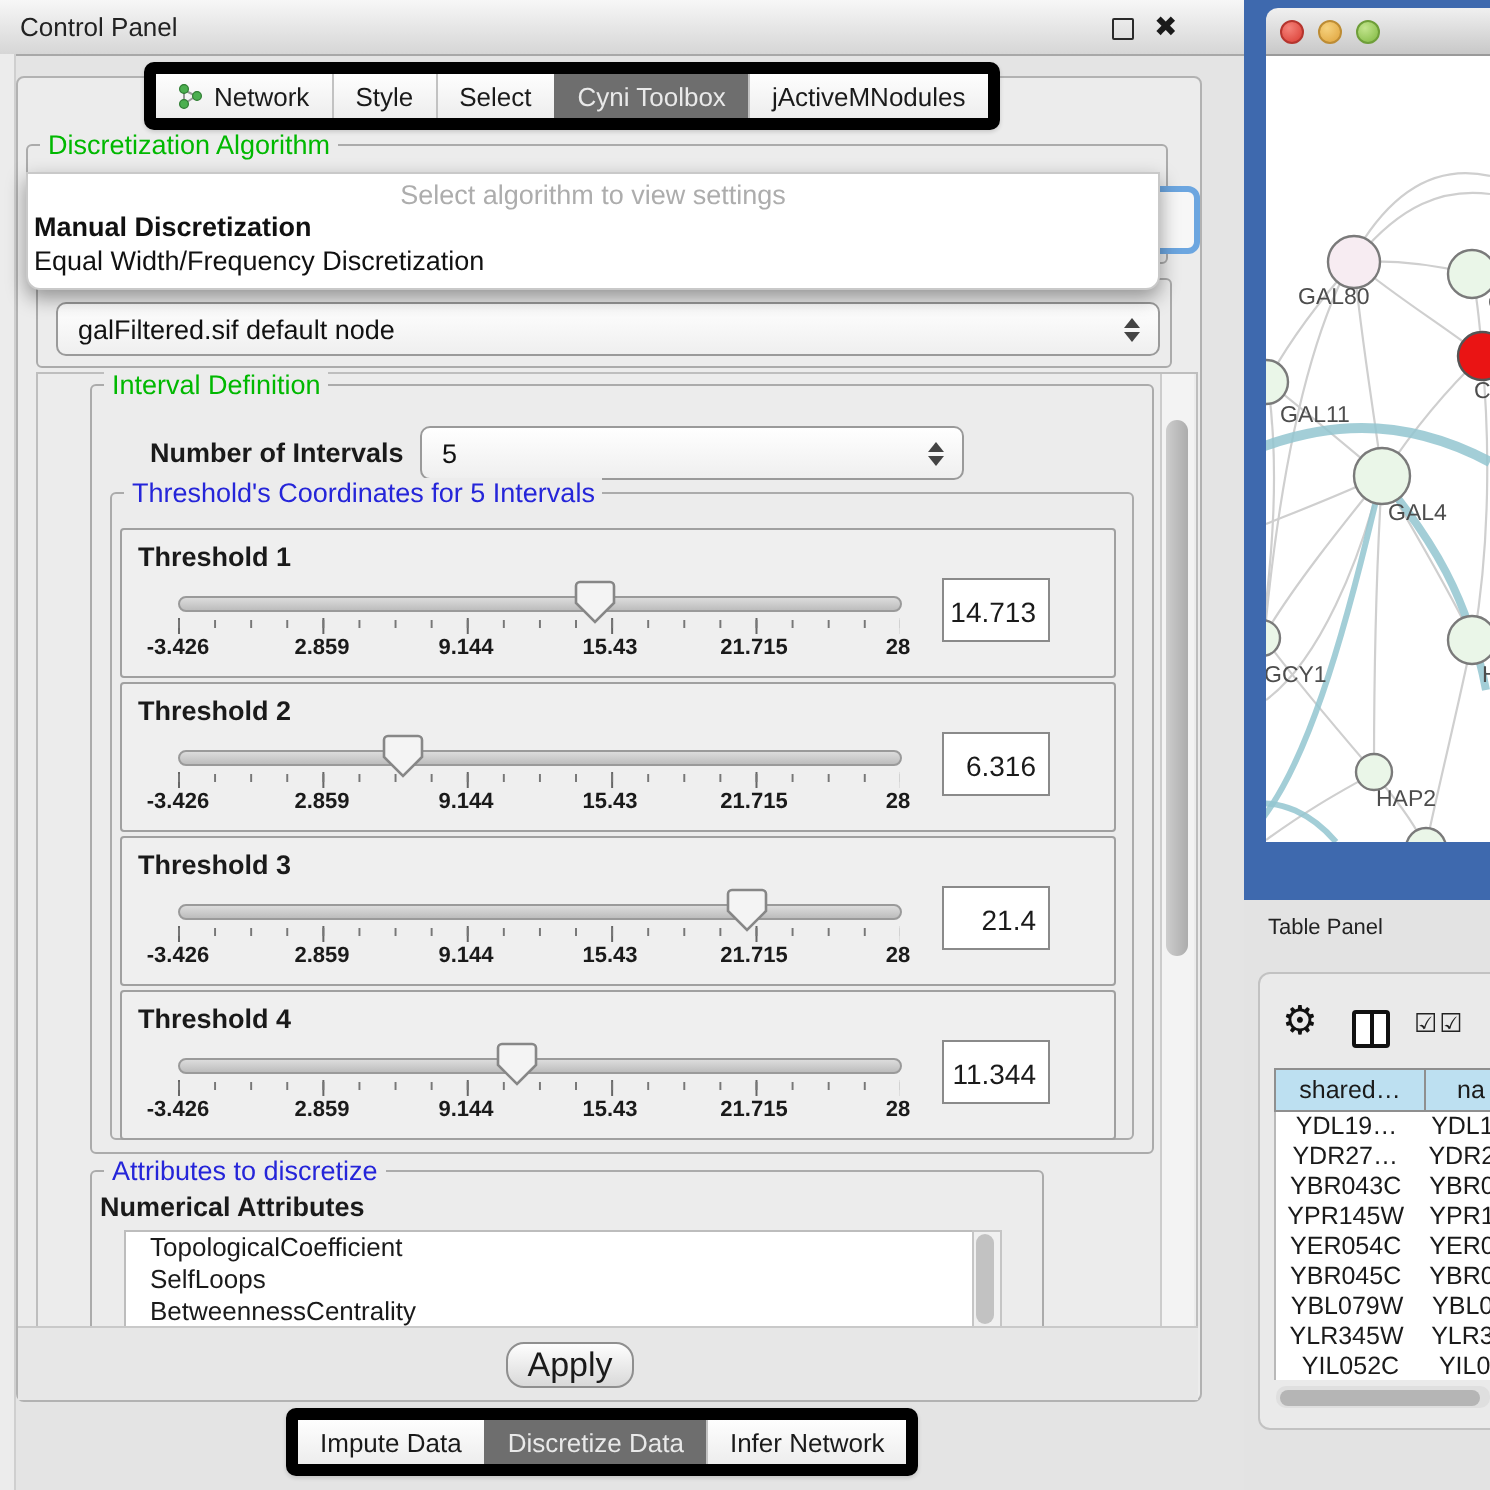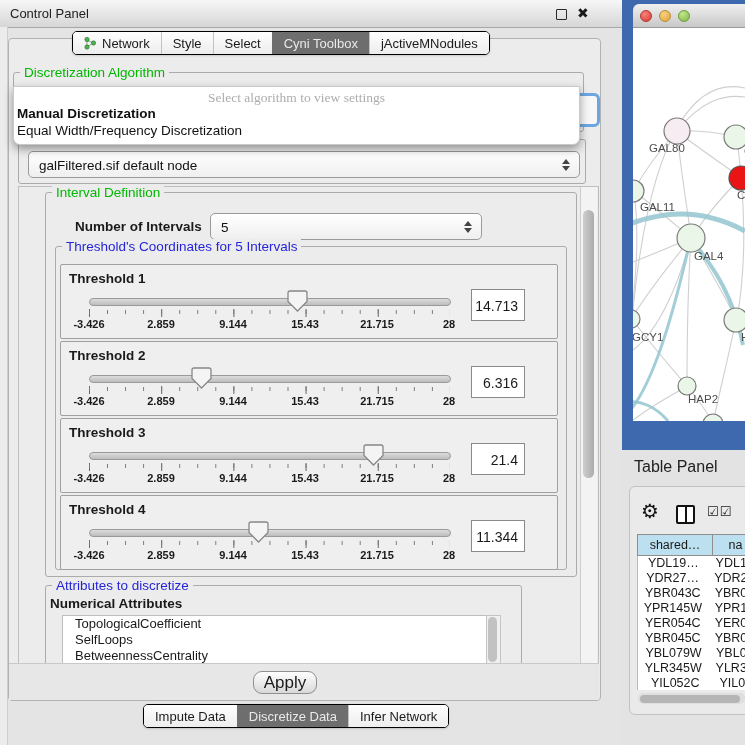--- a/index.html
+++ b/index.html
@@ -10,21 +10,21 @@
   
   .cp-titlebar{left:0;top:0;width:622px;height:27px;
     background:linear-gradient(#F7F7F7,#D6D6D6);border-bottom:1px solid #A8A8A8;}
   .cp-title{left:10px;top:6px;font-size:13px;color:#222;}
   .float-btn{left:556px;top:9px;width:9px;height:9px;border:1.6px solid #2a2a2a;border-radius:1px;}
   .close-btn{left:577px;top:5px;font-size:14px;font-weight:bold;color:#1a1a1a;}
 
   .left-strip{left:0;top:27px;width:7px;height:718px;background:#ECECEC;border-right:1px solid #CFCFCF;}
 
   
-  .tabbar{display:flex;height:22px;border:1px solid #000000;border-radius:5px;background:#FDFDFD;
+  .tabbar{display:flex;height:22px;border:6px solid #000000;border-radius:5px;background:#FDFDFD;
     overflow:hidden;z-index:20;box-shadow:0 1px 2px rgba(0,0,0,.15);}
   .tab{display:flex;align-items:center;gap:5px;padding:0 11px;font-size:13px;color:#1a1a1a;
     border-left:1px solid #C2C2C2;background:linear-gradient(#FEFEFE,#EDEDED);white-space:nowrap;}
   .tab:first-child{border-left:none;}
   .tab.selected{background:#6E6E6E;color:#E9E9E9;border-left-color:#6E6E6E;}
   #top-tabs{left:72px;top:31px;}
   #bottom-tabs{left:143px;top:704px;}
 
   
   .cp-main{left:8px;top:38px;width:591px;height:661px;background:#ECECEC;
@@ -37,21 +37,21 @@
   .gt-black{color:#1a1a1a;font-weight:bold;}
 
   #algo-group{left:13px;top:72px;width:569px;height:58px;}
   .focus-ring{left:566px;top:93px;width:28px;height:28px;border:3px solid #6CA6E0;border-radius:6px;
     background:#F7F7F7;z-index:4;}
 
   
   .popup{left:13px;top:86px;width:565px;height:57px;background:#FFFFFF;border:1px solid #C9C9C9;
     border-radius:0 0 7px 7px;box-shadow:0 4px 10px rgba(0,0,0,.38);z-index:50;}
   .popup-placeholder{position:absolute;left:0;top:3px;width:100%;text-align:center;
-    color:#ADADAD;font-size:13.5px;font-family:Liberation Serif, serif;}
+    color:#ADADAD;font-size:13.5px;}
   .popup-item{position:absolute;left:3px;font-size:13.5px;color:#111;white-space:nowrap;}
   .popup-item.bold{font-weight:bold;}
 
   #tabledata-group{left:18px;top:139px;width:566px;height:43px;}
 
   .combo{background:linear-gradient(#FFFFFF,#EFEFEF);border:1px solid #9A9A9A;border-radius:5px;}
   .combo .txt{position:absolute;left:10px;top:50%;transform:translateY(-50%);font-size:13.5px;color:#111;}
   .combo .arrows{position:absolute;right:9px;top:50%;transform:translateY(-50%);
     display:flex;flex-direction:column;gap:2px;}
   .tri-up{width:0;height:0;border-left:4px solid transparent;border-right:4px solid transparent;
@@ -110,21 +110,21 @@
   .mac-titlebar{left:633px;top:4px;width:112px;height:24px;border-radius:6px 0 0 0;
     background:linear-gradient(#F0F0F0,#C8C8C8);border-bottom:1px solid #9A9A9A;box-sizing:border-box;}
   .light{position:absolute;top:6px;width:12px;height:12px;border-radius:50%;}
   .light-red{left:7px;background:radial-gradient(circle at 35% 30%,#F5837A,#D93B32);border:1px solid #B5352E;box-sizing:border-box;}
   .light-yellow{left:26px;background:radial-gradient(circle at 35% 30%,#F6D27E,#DFA33C);border:1px solid #BD8C34;box-sizing:border-box;}
   .light-green{left:45px;background:radial-gradient(circle at 35% 30%,#C3E58E,#7FB840);border:1px solid #6E9E39;box-sizing:border-box;}
   .net-canvas{left:633px;top:28px;width:112px;height:393px;background:#FFFFFF;overflow:hidden;}
 
   
   .right-section{left:622px;top:450px;width:123px;height:295px;background:#E3E3E3;}
-  .tp-title{left:634px;top:458px;font-size:16px;color:#222;}
+  .tp-title{left:634px;top:458px;font-size:11px;color:#222;}
   .tp-inner{left:629px;top:486px;width:130px;height:227px;background:#EAEAEA;
     border:1px solid #C2C2C2;border-radius:6px;}
   .gear{left:641px;top:500px;font-size:20px;color:#111;line-height:22px;}
   .split-icon{left:676px;top:505px;width:15px;height:15px;border:2px solid #111;border-radius:2px;
     background:#FFF;}
   .split-icon:after{content:"";position:absolute;left:50%;top:0;width:2px;height:100%;
     background:#111;transform:translateX(-50%);}
   .checks{left:707px;top:504px;font-size:13px;color:#222;letter-spacing:1px;}
   .ttable-head{left:637px;top:534px;display:flex;z-index:3;}
   .ttable-head .hcell{height:22px;background:#BDE0F1;border:1px solid #8F8F8F;box-sizing:border-box;

